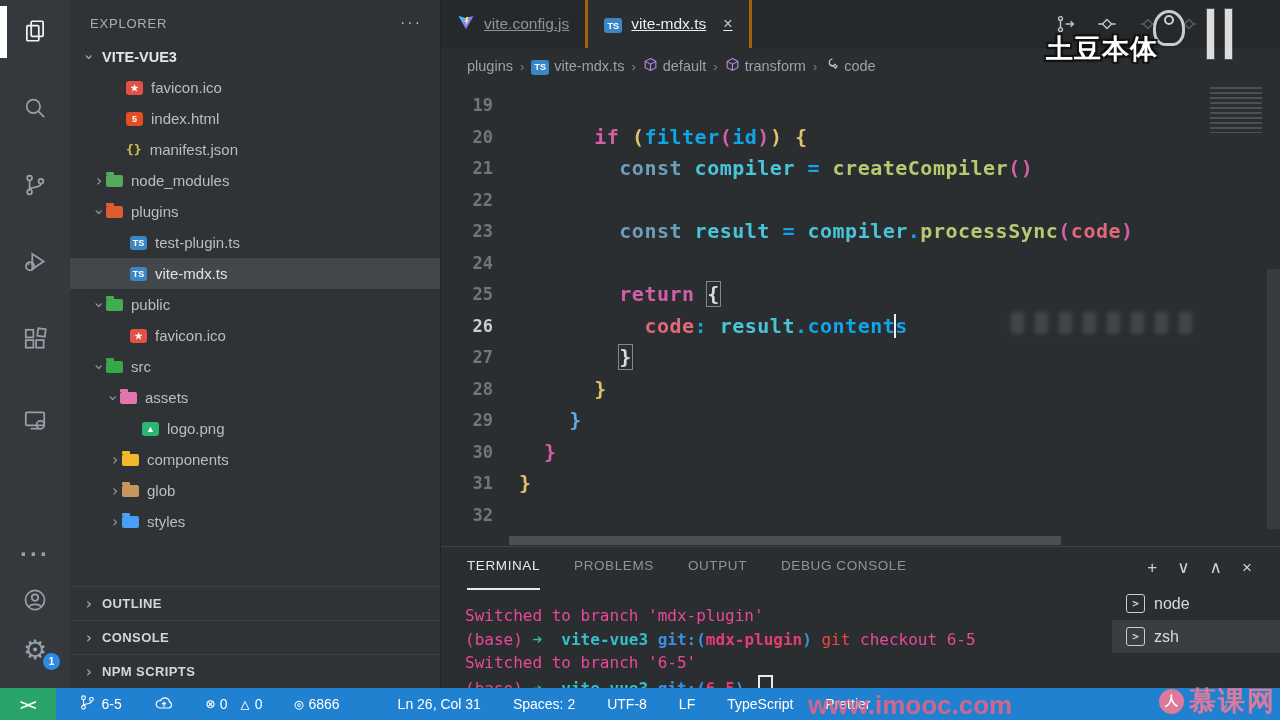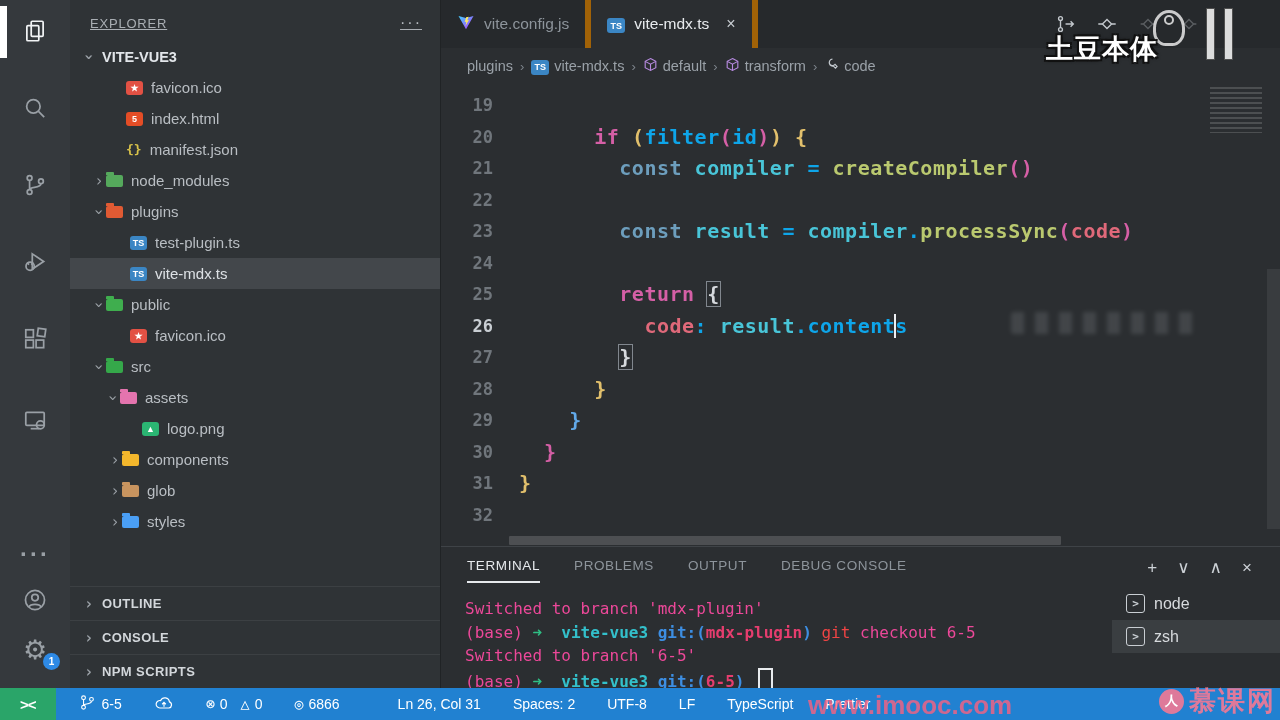--- a/index.html
+++ b/index.html
@@ -11,40 +11,40 @@
   .activitybar .indicator{position:absolute;left:0;top:6px;width:7px;height:52px;background:#fff;}
   .ab-item{width:70px;height:48px;display:flex;align-items:center;justify-content:center;color:#9aa0a6;position:relative;cursor:pointer;}
   .ab-item svg{stroke:#9aa0a6;fill:none;stroke-width:1.6;}
   .ab-item.active svg{stroke:#f2f4f6;}
   .ab-item .txt-ic{font-size:24px;line-height:1;color:#9aa0a6;}
   .ab-item .ab-badge{position:absolute;right:10px;bottom:4px;background:#2e8ae6;color:#fff;font-size:10px;font-weight:bold;width:17px;height:17px;border-radius:50%;display:flex;align-items:center;justify-content:center;}
   .mt8{margin-top:9px}.mt28{margin-top:29px}.mt32{margin-top:33px}.mtauto{margin-top:auto}
 
   
   .sidebar{width:370px;background:#2f3336;flex:none;display:flex;flex-direction:column;border-right:1px solid #202325;}
-  .sb-header{display:flex;align-items:center;padding:14px 18px 8px 20px;color:#a9aeb3;font-size:13px;letter-spacing:.8px;text-decoration:underline;}
+  .sb-header{display:flex;align-items:center;padding:14px 18px 8px 20px;color:#a9aeb3;font-size:13px;letter-spacing:.8px;}
   .sb-header .more{margin-left:auto;font-size:16px;letter-spacing:2px;color:#b6bbc0;cursor:pointer;}
   .proj-row{display:flex;align-items:center;gap:6px;padding:8px 0 6px 12px;color:#e2e6ea;font-weight:bold;font-size:14.5px;cursor:pointer;}
   .chev{color:#9ba1a7;font-size:15px;display:inline-block;width:14px;text-align:center;flex:none;font-family:"DejaVu Sans Mono",monospace;}
   .chev.open{transform:rotate(90deg);}
   .tree{flex:none;}
   .trow{height:31px;display:flex;align-items:center;color:#b9bec3;font-size:15px;cursor:pointer;}
   .trow.selected{background:#43474b;color:#dde1e5;}
   .trow .lbl{margin-left:8px;white-space:nowrap;}
   .fold{width:17px;height:12px;border-radius:2px;position:relative;display:inline-block;flex:none;}
   .fold::before{content:"";position:absolute;left:0;top:-3px;width:8px;height:3px;border-radius:1px 1px 0 0;background:inherit;}
   .fbadge{min-width:17px;height:14px;border-radius:3px;font-weight:bold;font-size:9px;display:inline-flex;align-items:center;justify-content:center;color:#fff;flex:none;font-family:"Liberation Sans",sans-serif;}
   .fglyph{font-weight:bold;font-size:13px;font-family:"DejaVu Sans Mono",monospace;flex:none;}
   .sb-sections{margin-top:auto;}
   .section{height:33px;border-top:1px solid #3c4043;display:flex;align-items:center;gap:6px;padding-left:12px;color:#d3d7db;font-weight:bold;font-size:13px;letter-spacing:.4px;cursor:pointer;}
 
   
   .main{flex:1;display:flex;flex-direction:column;min-width:0;}
   .tabbar{height:48px;background:#26292c;display:flex;align-items:stretch;position:relative;}
-  .tab{display:flex;align-items:center;gap:9px;padding:0 16px;font-size:15.5px;color:#8d949b;background:#26292c;border-right:6px solid #a16207;cursor:pointer;white-space:nowrap;}
+  .tab{display:flex;align-items:center;gap:9px;padding:0 16px;font-size:15.5px;color:#8d949b;background:#26292c;border-right:3px solid #a16207;cursor:pointer;white-space:nowrap;text-decoration:underline;}
   .tab.active{background:#2b2e31;color:#e8ebee;}
   .tab .close{margin-left:8px;color:#c7ccd1;font-size:16px;}
   .tab-actions{margin-left:auto;display:flex;align-items:center;gap:19px;padding-right:80px;}
   .tab-actions .ticon{color:#c3c8cd;display:flex;cursor:pointer;}
   .tab-actions .ticon svg{stroke:#c3c8cd;fill:none;stroke-width:1.5;}
   .tab-actions .faded{opacity:.33;}
 
   .breadcrumbs{height:36px;display:flex;align-items:center;gap:7px;padding-left:26px;background:#2b2e31;color:#9aa1a8;font-size:14.5px;}
   .bc-sep{color:#7c838a;font-size:13px;}
   .bc-item{display:flex;align-items:center;gap:5px;cursor:pointer;}
@@ -59,21 +59,21 @@
   .tk-mt{color:#d7dade;box-shadow:0 0 0 1px #81878e;}
   .cur{display:inline-block;width:2px;height:24px;background:#eceff2;vertical-align:text-bottom;margin:0 -1px;}
   .minimap{position:absolute;right:18px;top:3px;width:52px;height:46px;opacity:.45;background:repeating-linear-gradient(180deg,rgba(255,255,255,.35) 0 2px,transparent 2px 5px);cursor:pointer;}
   .vscroll{position:absolute;right:0;top:185px;width:13px;height:260px;background:rgba(255,255,255,.07);cursor:pointer;}
   .hscroll{position:absolute;bottom:1px;left:68px;width:552px;height:9px;background:rgba(255,255,255,.16);border-radius:1px;cursor:pointer;}
   .blur-mark{position:absolute;left:570px;top:228px;width:188px;height:22px;border-radius:3px;filter:blur(2px);opacity:.55;background:repeating-linear-gradient(90deg,rgba(195,200,206,.28) 0 13px,transparent 13px 24px);}
 
   
   .panel{height:141px;border-top:1px solid #3f4347;background:#2b2e31;position:relative;flex:none;}
   .panel-tabs{display:flex;gap:34px;padding:11px 0 0 26px;font-size:13.5px;letter-spacing:.6px;color:#8d949b;}
-  .ptab{cursor:pointer;padding-bottom:8px;}
+  .ptab{cursor:pointer;padding-bottom:15px;}
   .ptab.active{color:#e6e9ec;border-bottom:2px solid #e6e9ec;}
   .panel-actions{position:absolute;right:28px;top:10px;display:flex;gap:20px;color:#ccd1d6;font-size:17px;align-items:center;}
   .panel-actions span{cursor:pointer;}
   .term-body{padding:14px 0 0 24px;font-family:"DejaVu Sans Mono",monospace;font-size:16px;line-height:23.5px;white-space:pre;}
   .tt-fg{color:#ec4899}.tt-ar{color:#2fbe84}.tt-cy{color:#33c0cb;font-weight:bold}
   .tt-bl{color:#3d8ee2;font-weight:bold}.tt-rd{color:#e53d6e;font-weight:bold}.tt-cmd{color:#ef4444}
   .tcur{display:inline-block;width:11px;height:18px;border:2px solid #e8ebee;vertical-align:-3px;margin-left:4px;}
   .sessions{position:absolute;right:0;top:40px;width:168px;}
   .sess{height:33px;display:flex;align-items:center;gap:9px;padding-left:14px;color:#d7dadd;font-size:16px;cursor:pointer;}
   .sess.selected{background:#3a3e41;}

